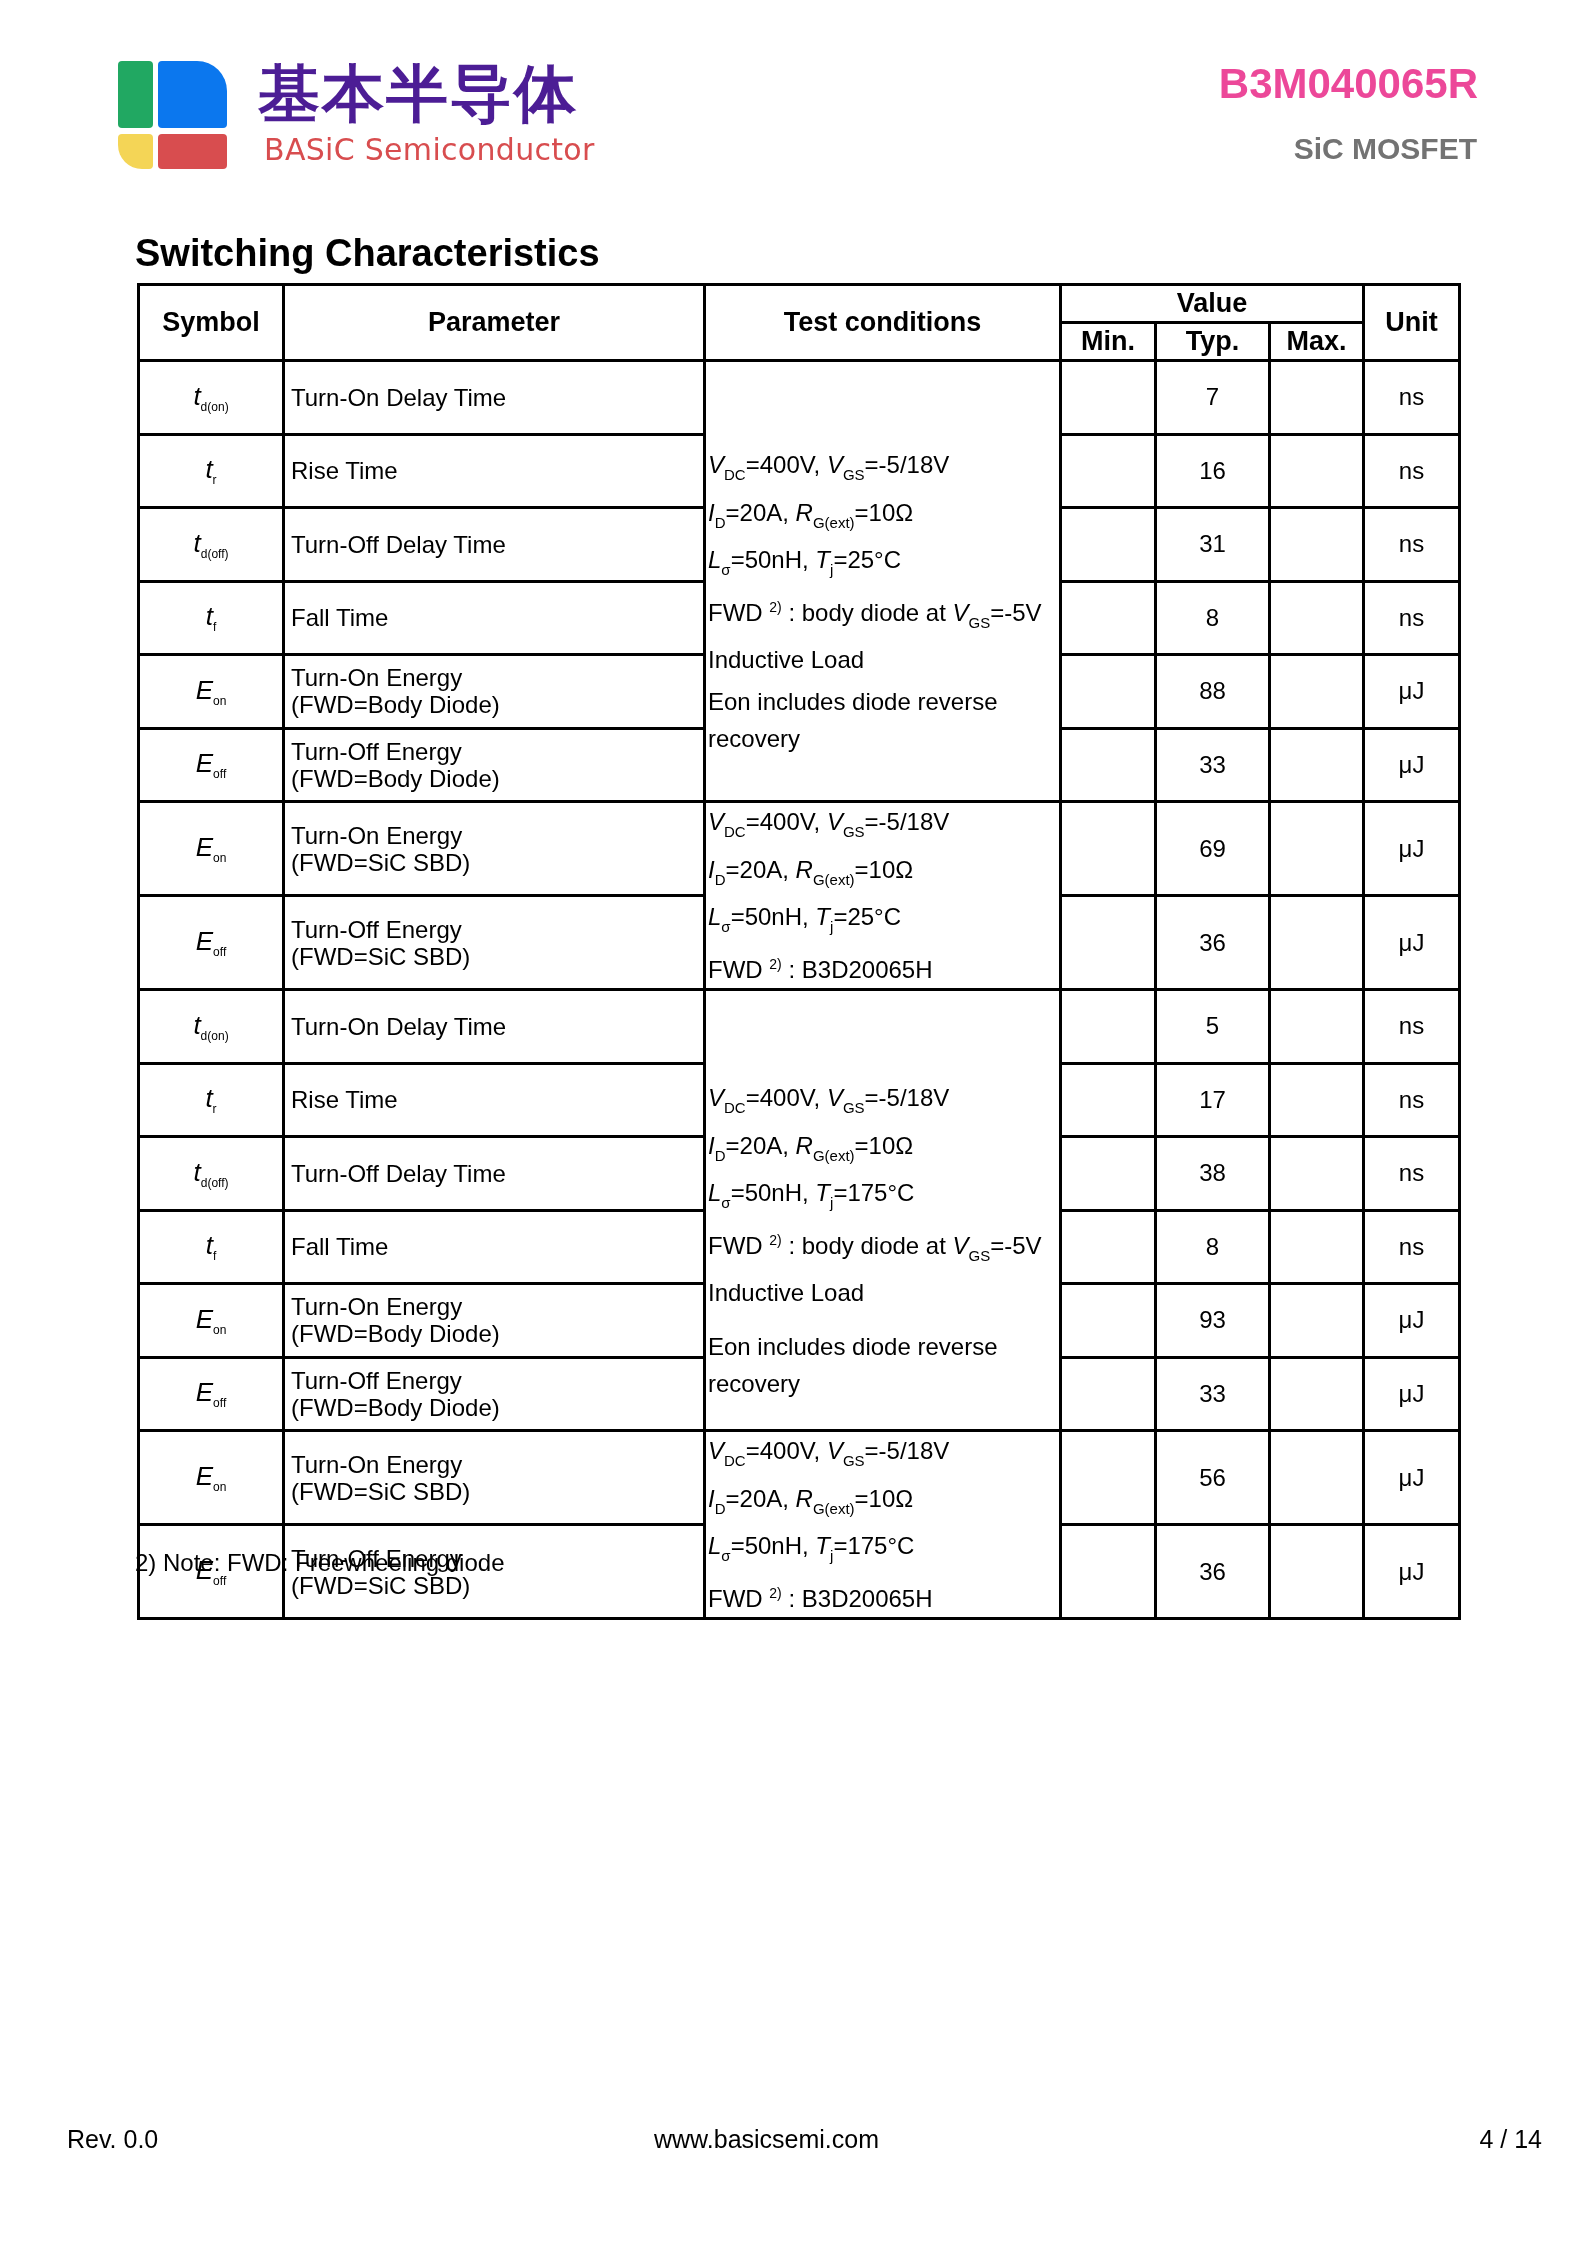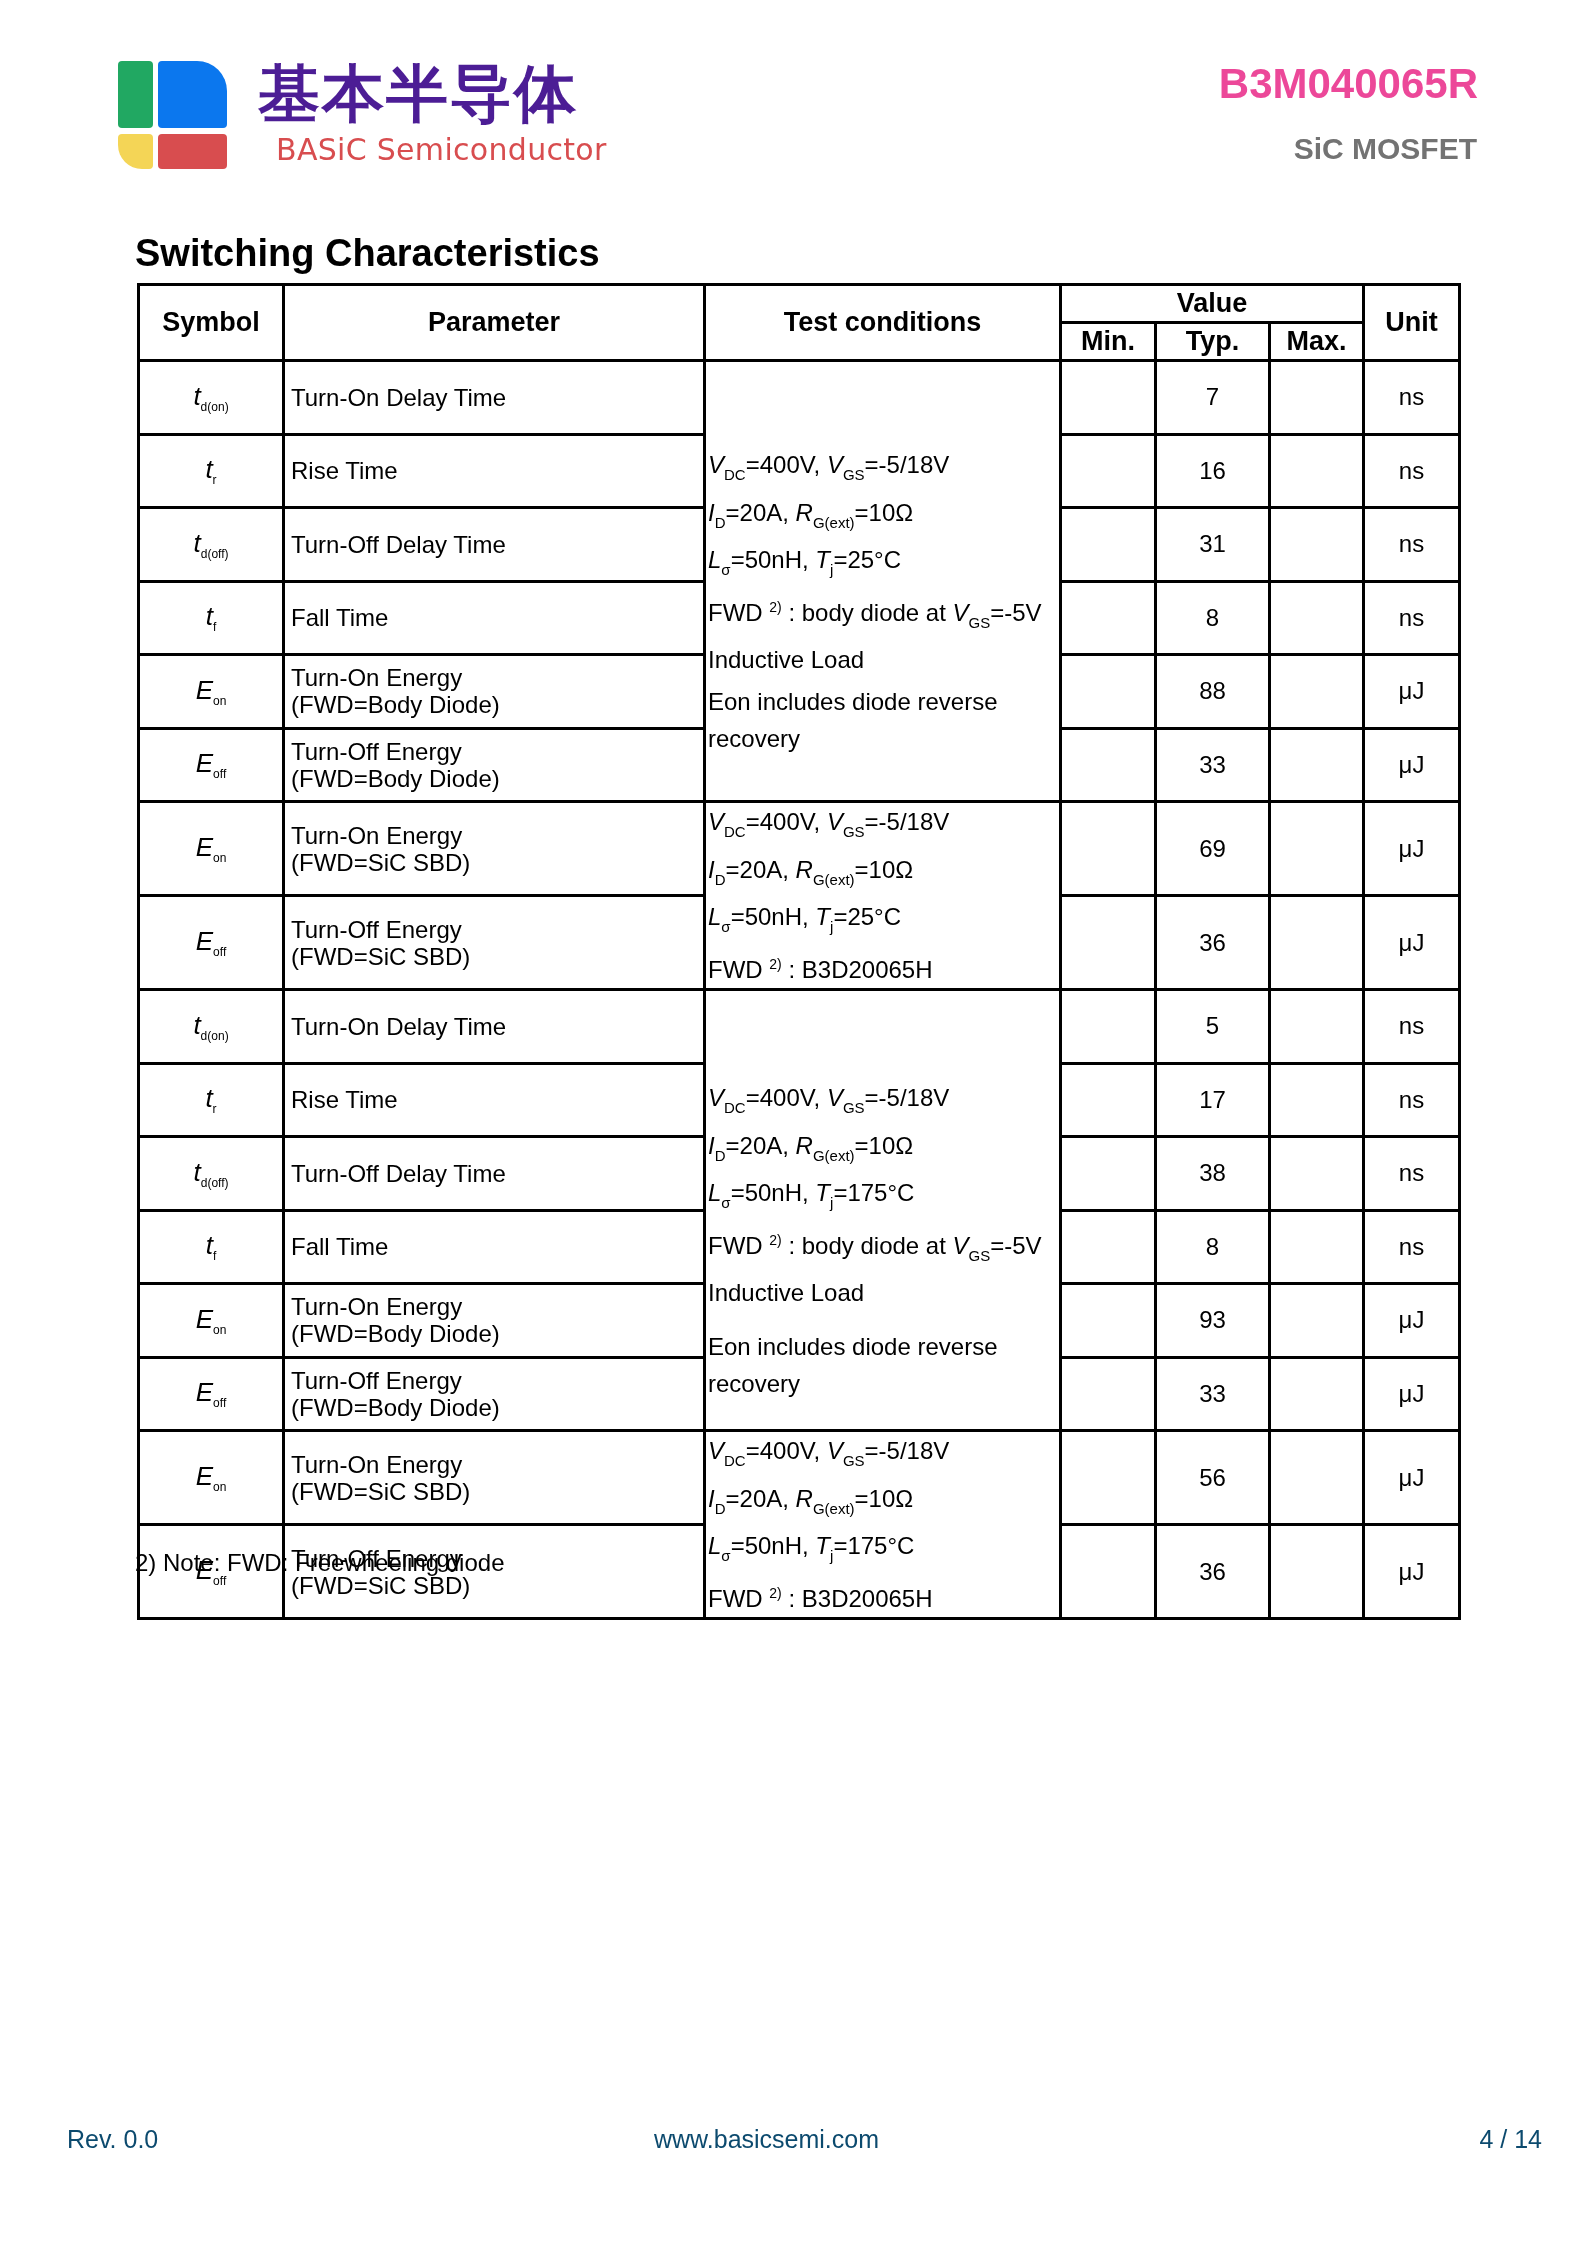--- a/index.html
+++ b/index.html
@@ -8,21 +8,21 @@
   .abs { position:absolute; }
 
   
   .logo-block { position:absolute; }
   .lg-green { left:118px; top:61px; width:35px; height:67px; background:#21a862; border-radius:4px; }
   .lg-blue  { left:158px; top:61px; width:69px; height:67px; background:#0b77ee; border-radius:4px 30px 4px 4px; }
   .lg-yellow{ left:118px; top:134px; width:35px; height:35px; background:#f4d556; border-radius:4px 4px 4px 24px; }
   .lg-red   { left:158px; top:134px; width:69px; height:35px; background:#d84d4f; border-radius:4px; }
   .logo-cn { left:258px; top:58px; font-family:"DejaVu Sans", sans-serif; font-weight:bold;
              font-size:62px; color:#4c1d95; letter-spacing:2px; line-height:72px; }
-  .logo-en { left:276px; top:132px; font-family:"DejaVu Sans", sans-serif; font-size:30px;
+  .logo-en { left:264px; top:132px; font-family:"DejaVu Sans", sans-serif; font-size:30px;
              color:#d84d4f; line-height:36px; letter-spacing:0.3px; }
 
   .doc-title { right:110px; top:60px; font-size:42px; font-weight:bold; color:#ec4899; line-height:48px; text-align:right; }
   .doc-sub   { right:111px; top:131px; font-size:30px; font-weight:bold; color:#737373; line-height:36px; text-align:right; }
 
   .section-title { left:135px; top:236px; font-size:38px; font-weight:bold; line-height:34px; }
 
   
   table.sw { position:absolute; left:137px; top:283px; width:1321px; border-collapse:collapse;
              table-layout:fixed; font-size:24px;border-radius:21px; }
@@ -37,21 +37,21 @@
   td.cond { vertical-align:middle; padding-left:2px !important; line-height:37.5px; font-size:24px; white-space:nowrap; overflow:hidden; }
   td.cond i { font-style:italic; }
   td.cond sub { font-size:15px; vertical-align:-7px; }
   td.cond sup { font-size:14px; vertical-align:9px; }
   td.num { text-align:center; font-size:24px; }
   td.unit { text-align:center; font-size:24px; }
   .gap { height:12px; }
 
   .note { left:135px; top:1548px; font-size:24px; line-height:30px; }
 
-  .footer { top:2124px; font-size:25px; line-height:30px; color:#0c4a6e; }
+  .footer { top:2124px; font-size:25px; line-height:30px; color:#000000; }
   .f-rev { left:67px; }
   .f-url { left:654px; }
   .f-page { right:46px; }
 </style>
 </head>
 <body>
 
 <div class="abs">
   <div class="logo-block lg-green"></div>
   <div class="logo-block lg-blue"></div>

